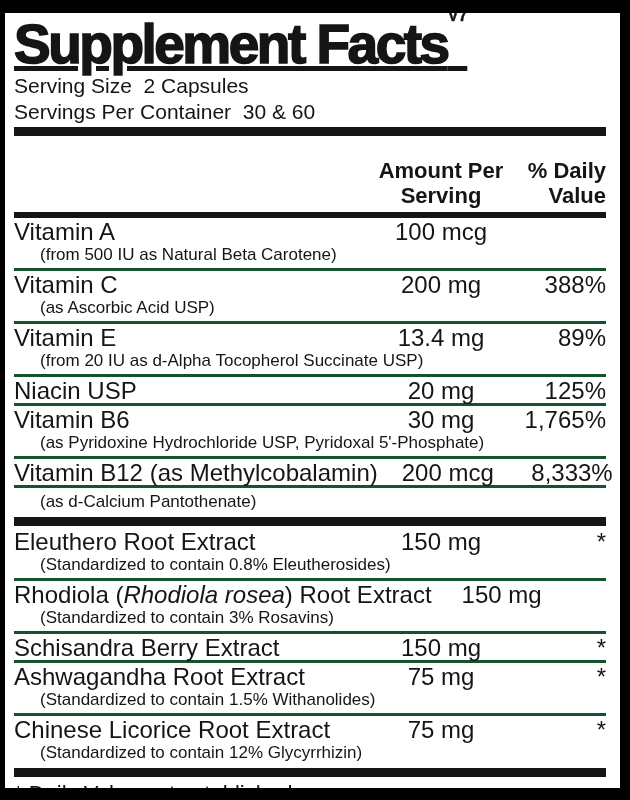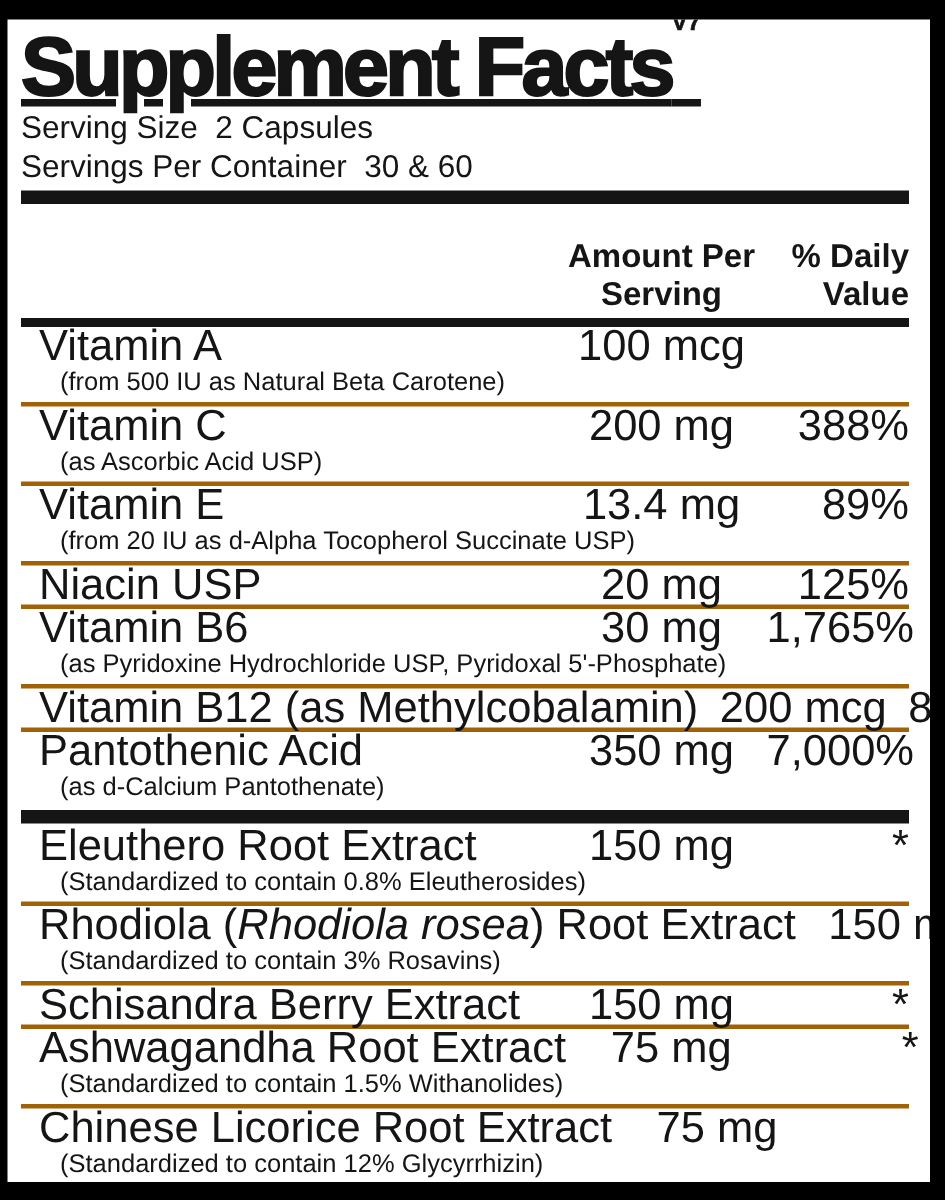--- a/index.html
+++ b/index.html
@@ -35,24 +35,24 @@
   
   .hdr-row{
     display:grid;grid-template-columns:1fr 140px 95px;
     font-weight:bold;font-size:22px;line-height:25px;
     padding:3px 0 4px;border-bottom:6px solid #151515;flex:none;margin-top:17px;
   }
   .hdr-amount{text-align:center}
   .hdr-dv{text-align:right}
   .section{flex:none}
   .row{padding:2px 0 1px}
-  .row + .row{border-top:3px solid #a16207}
+  .row + .row{border-top:3px solid #14532d}
   .row-main{
     display:grid;grid-template-columns:1fr 140px 95px;
-    font-size:29px;line-height:23px;margin-left:12px;
+    font-size:24px;line-height:23px;
   }
   .cell-name{text-align:left;white-space:nowrap}
   .cell-amount{text-align:center;white-space:nowrap}
   .cell-dv{text-align:right;white-space:nowrap}
   .row-sub{font-size:17px;line-height:24px;padding-left:26px;white-space:nowrap}
   .footnote{font-size:22px;line-height:25px;padding:2px 0 0;flex:none}
 </style>
 </head>
 <body>
 
@@ -112,25 +112,20 @@
         <div class="row-sub">(as Pyridoxine Hydrochloride USP, Pyridoxal 5'-Phosphate)</div>
       </div>
       <div class="row">
         <div class="row-main">
           <div class="cell-name"><span>Vitamin B12 (as Methylcobalamin)</span></div>
           <div class="cell-amount">200 mcg</div>
           <div class="cell-dv">8,333%</div>
         </div>
       </div>
       <div class="row">
-        <div class="row-main">
-          <div class="cell-name"><span>Pantothenic Acid</span></div>
-          <div class="cell-amount">350 mg</div>
-          <div class="cell-dv">7,000%</div>
-        </div>
         <div class="row-sub">(as d-Calcium Pantothenate)</div>
       </div>
     </div>
 
   <div class="bar"></div>
 
   <div class="section">
       <div class="row">
         <div class="row-main">
           <div class="cell-name"><span>Eleuthero Root Extract</span></div>

